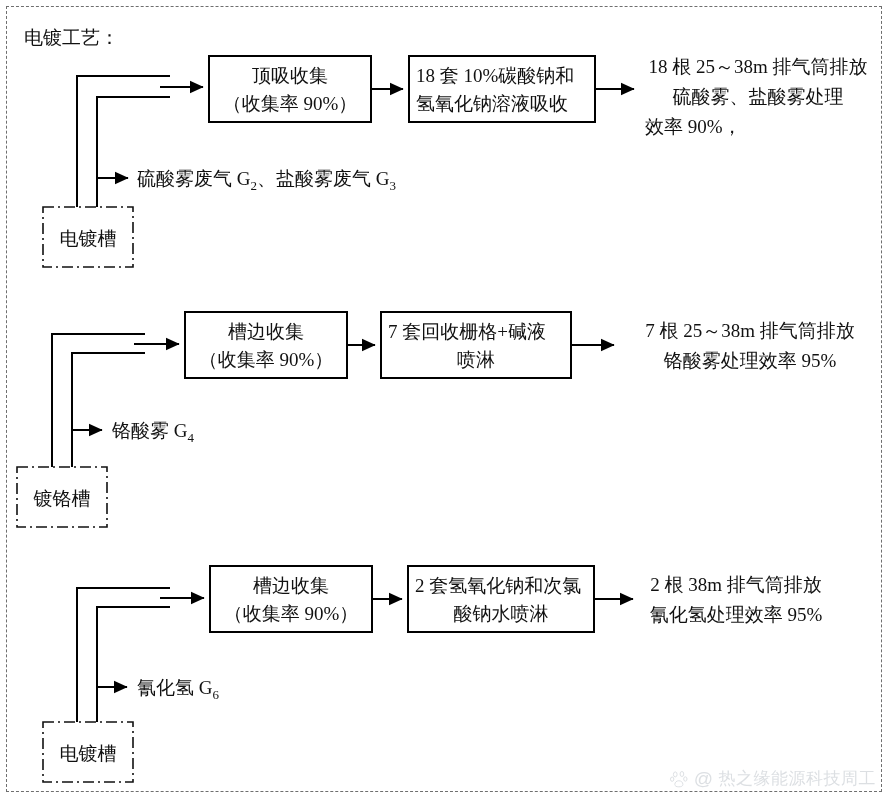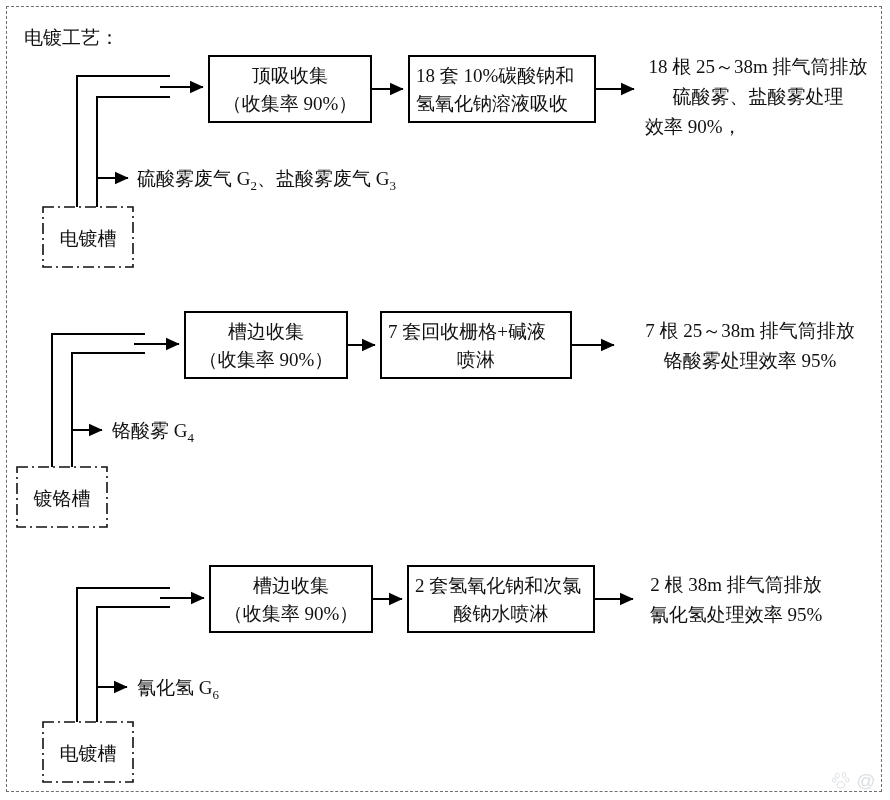--- a/index.html
+++ b/index.html
@@ -197,15 +197,16 @@
         <g fill="none" stroke="#9aa3ad" stroke-width="1.2">
           <ellipse cx="7.5" cy="6.5" rx="2.2" ry="3"></ellipse>
           <ellipse cx="15.5" cy="6" rx="2.2" ry="3"></ellipse>
           <ellipse cx="3.8" cy="12.2" rx="2" ry="2.6"></ellipse>
           <ellipse cx="19.6" cy="12" rx="2" ry="2.6"></ellipse>
           <path d="M7 18.5c0-2.6 2.2-4.4 4.8-4.4s4.9 1.8 4.9 4.4c0 2-1.9 2.9-4.9 2.9S7 20.5 7 18.5z"></path>
         </g>
       </svg>
     </span>
     <span class="at">@</span>
+    <span>热之缘能源科技周工</span>
   </div>
 
 </div>
 
 </body></html>

